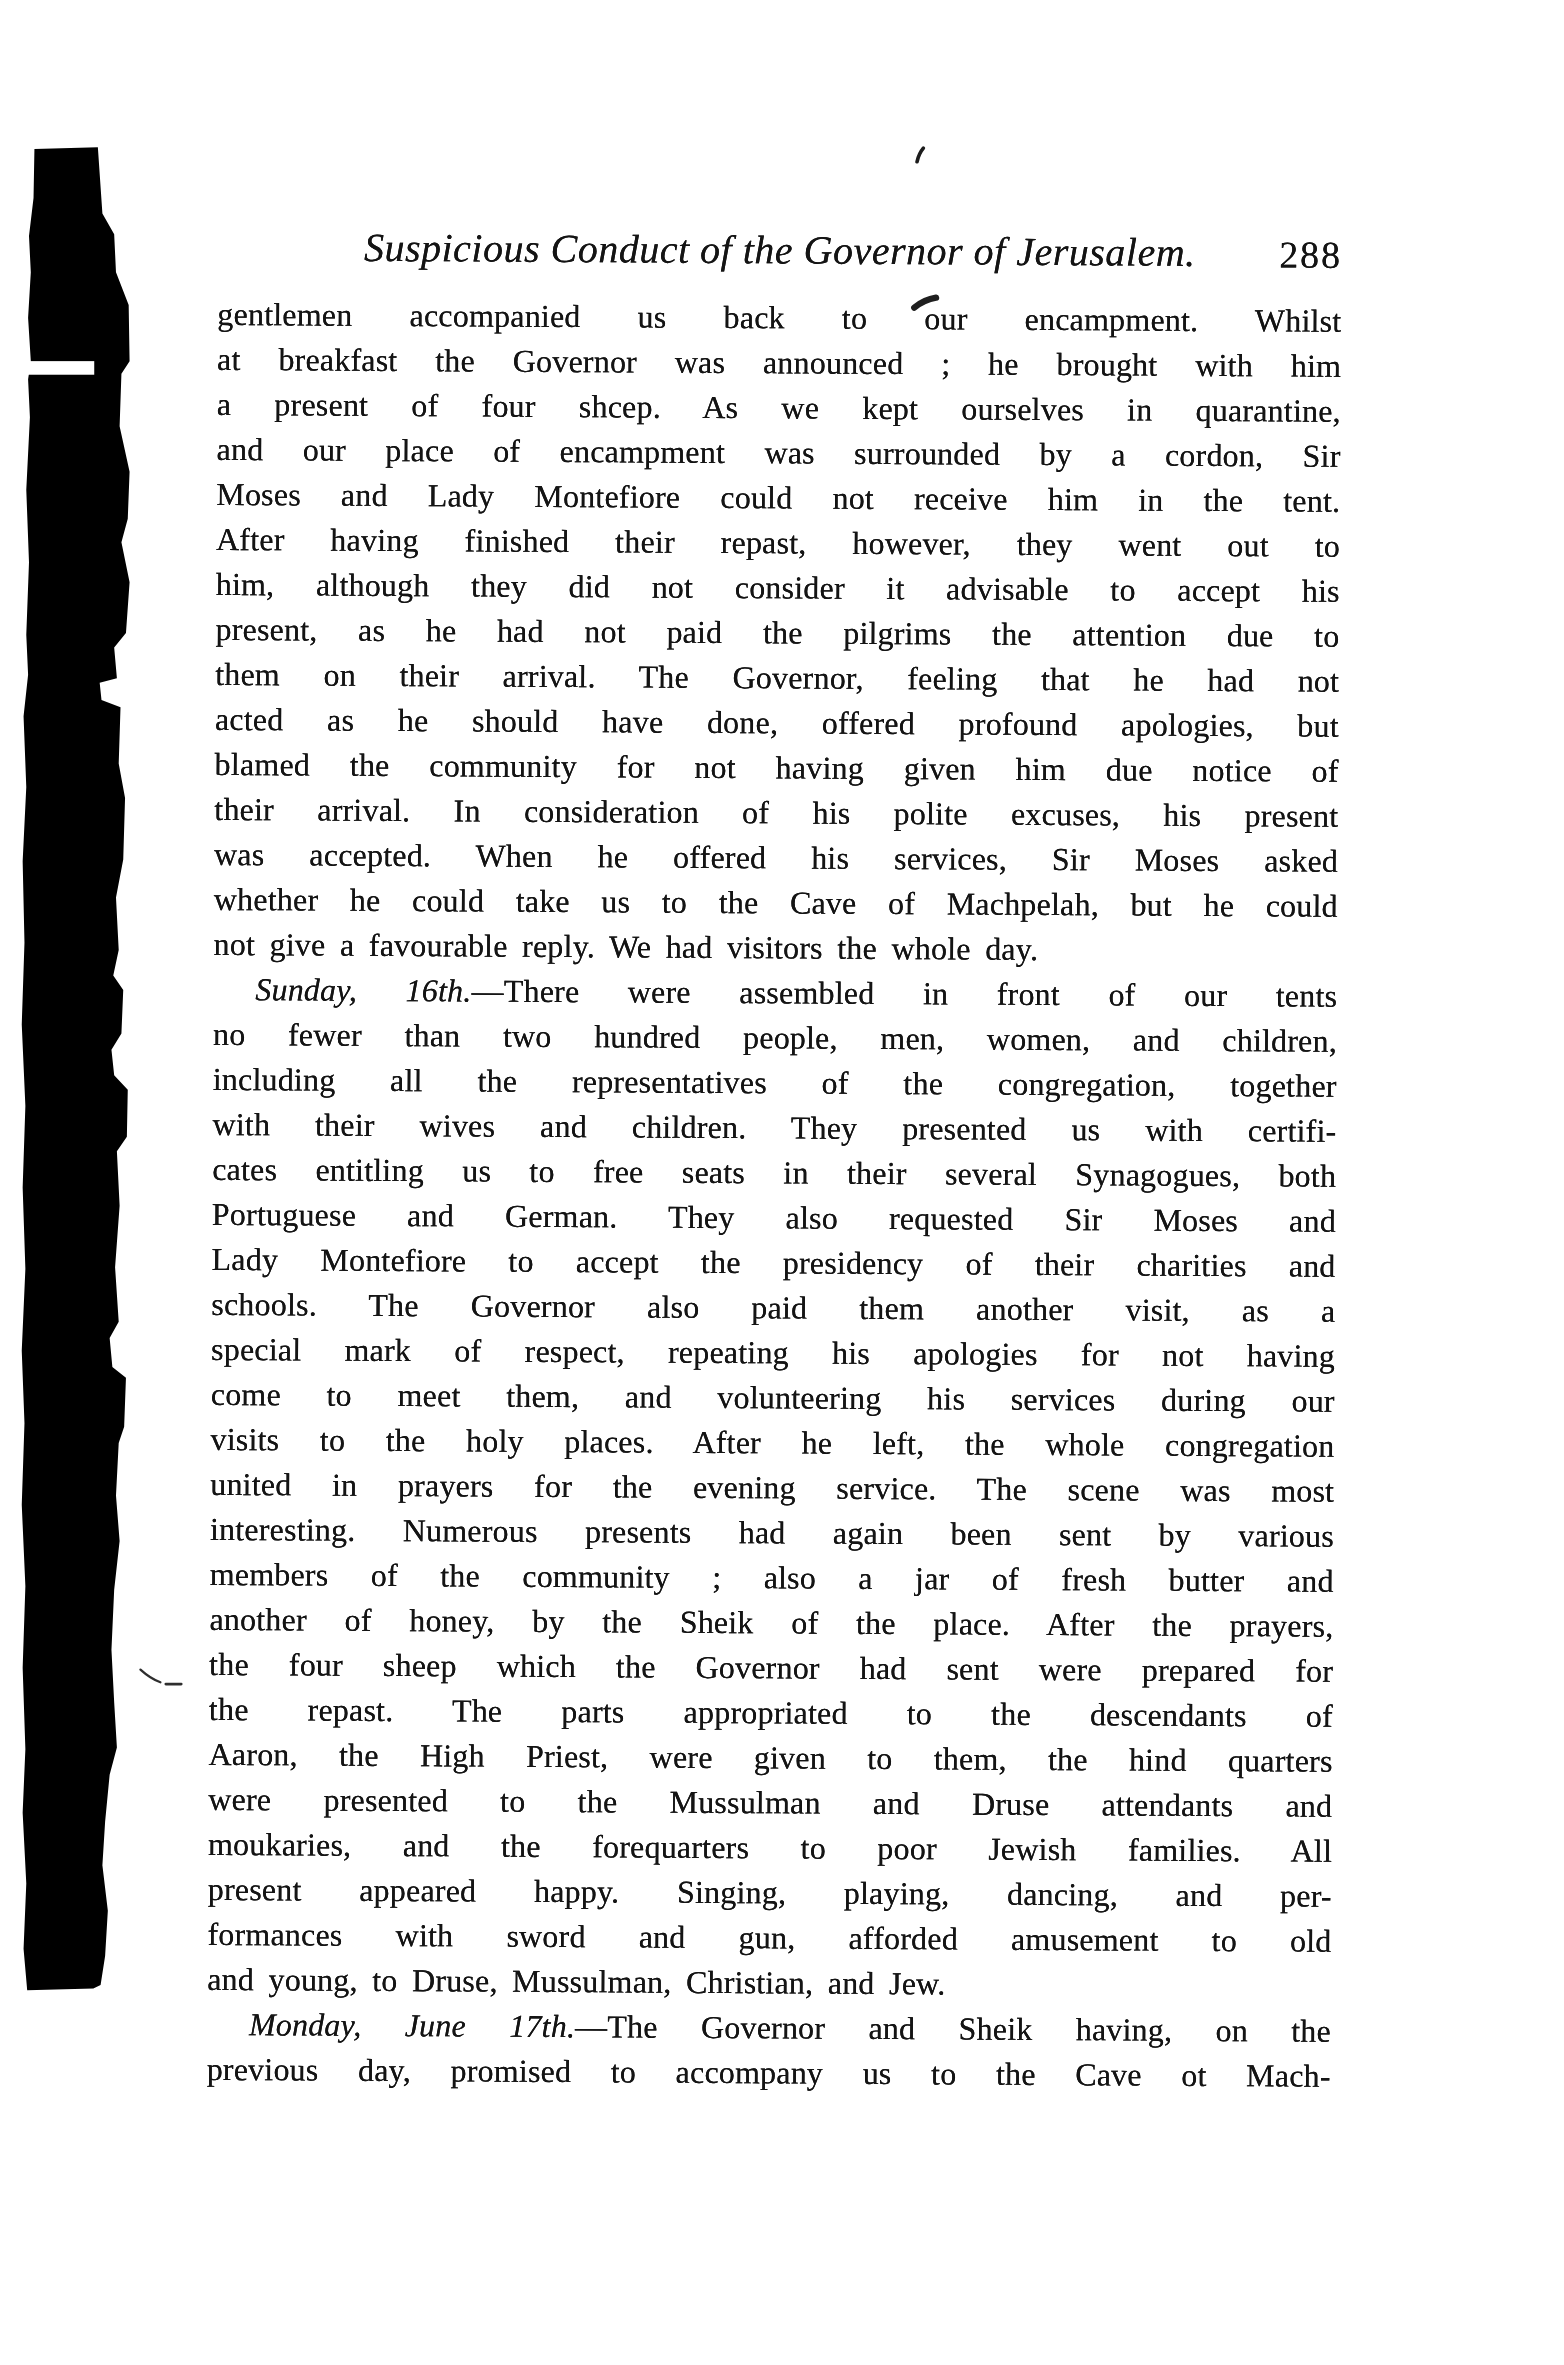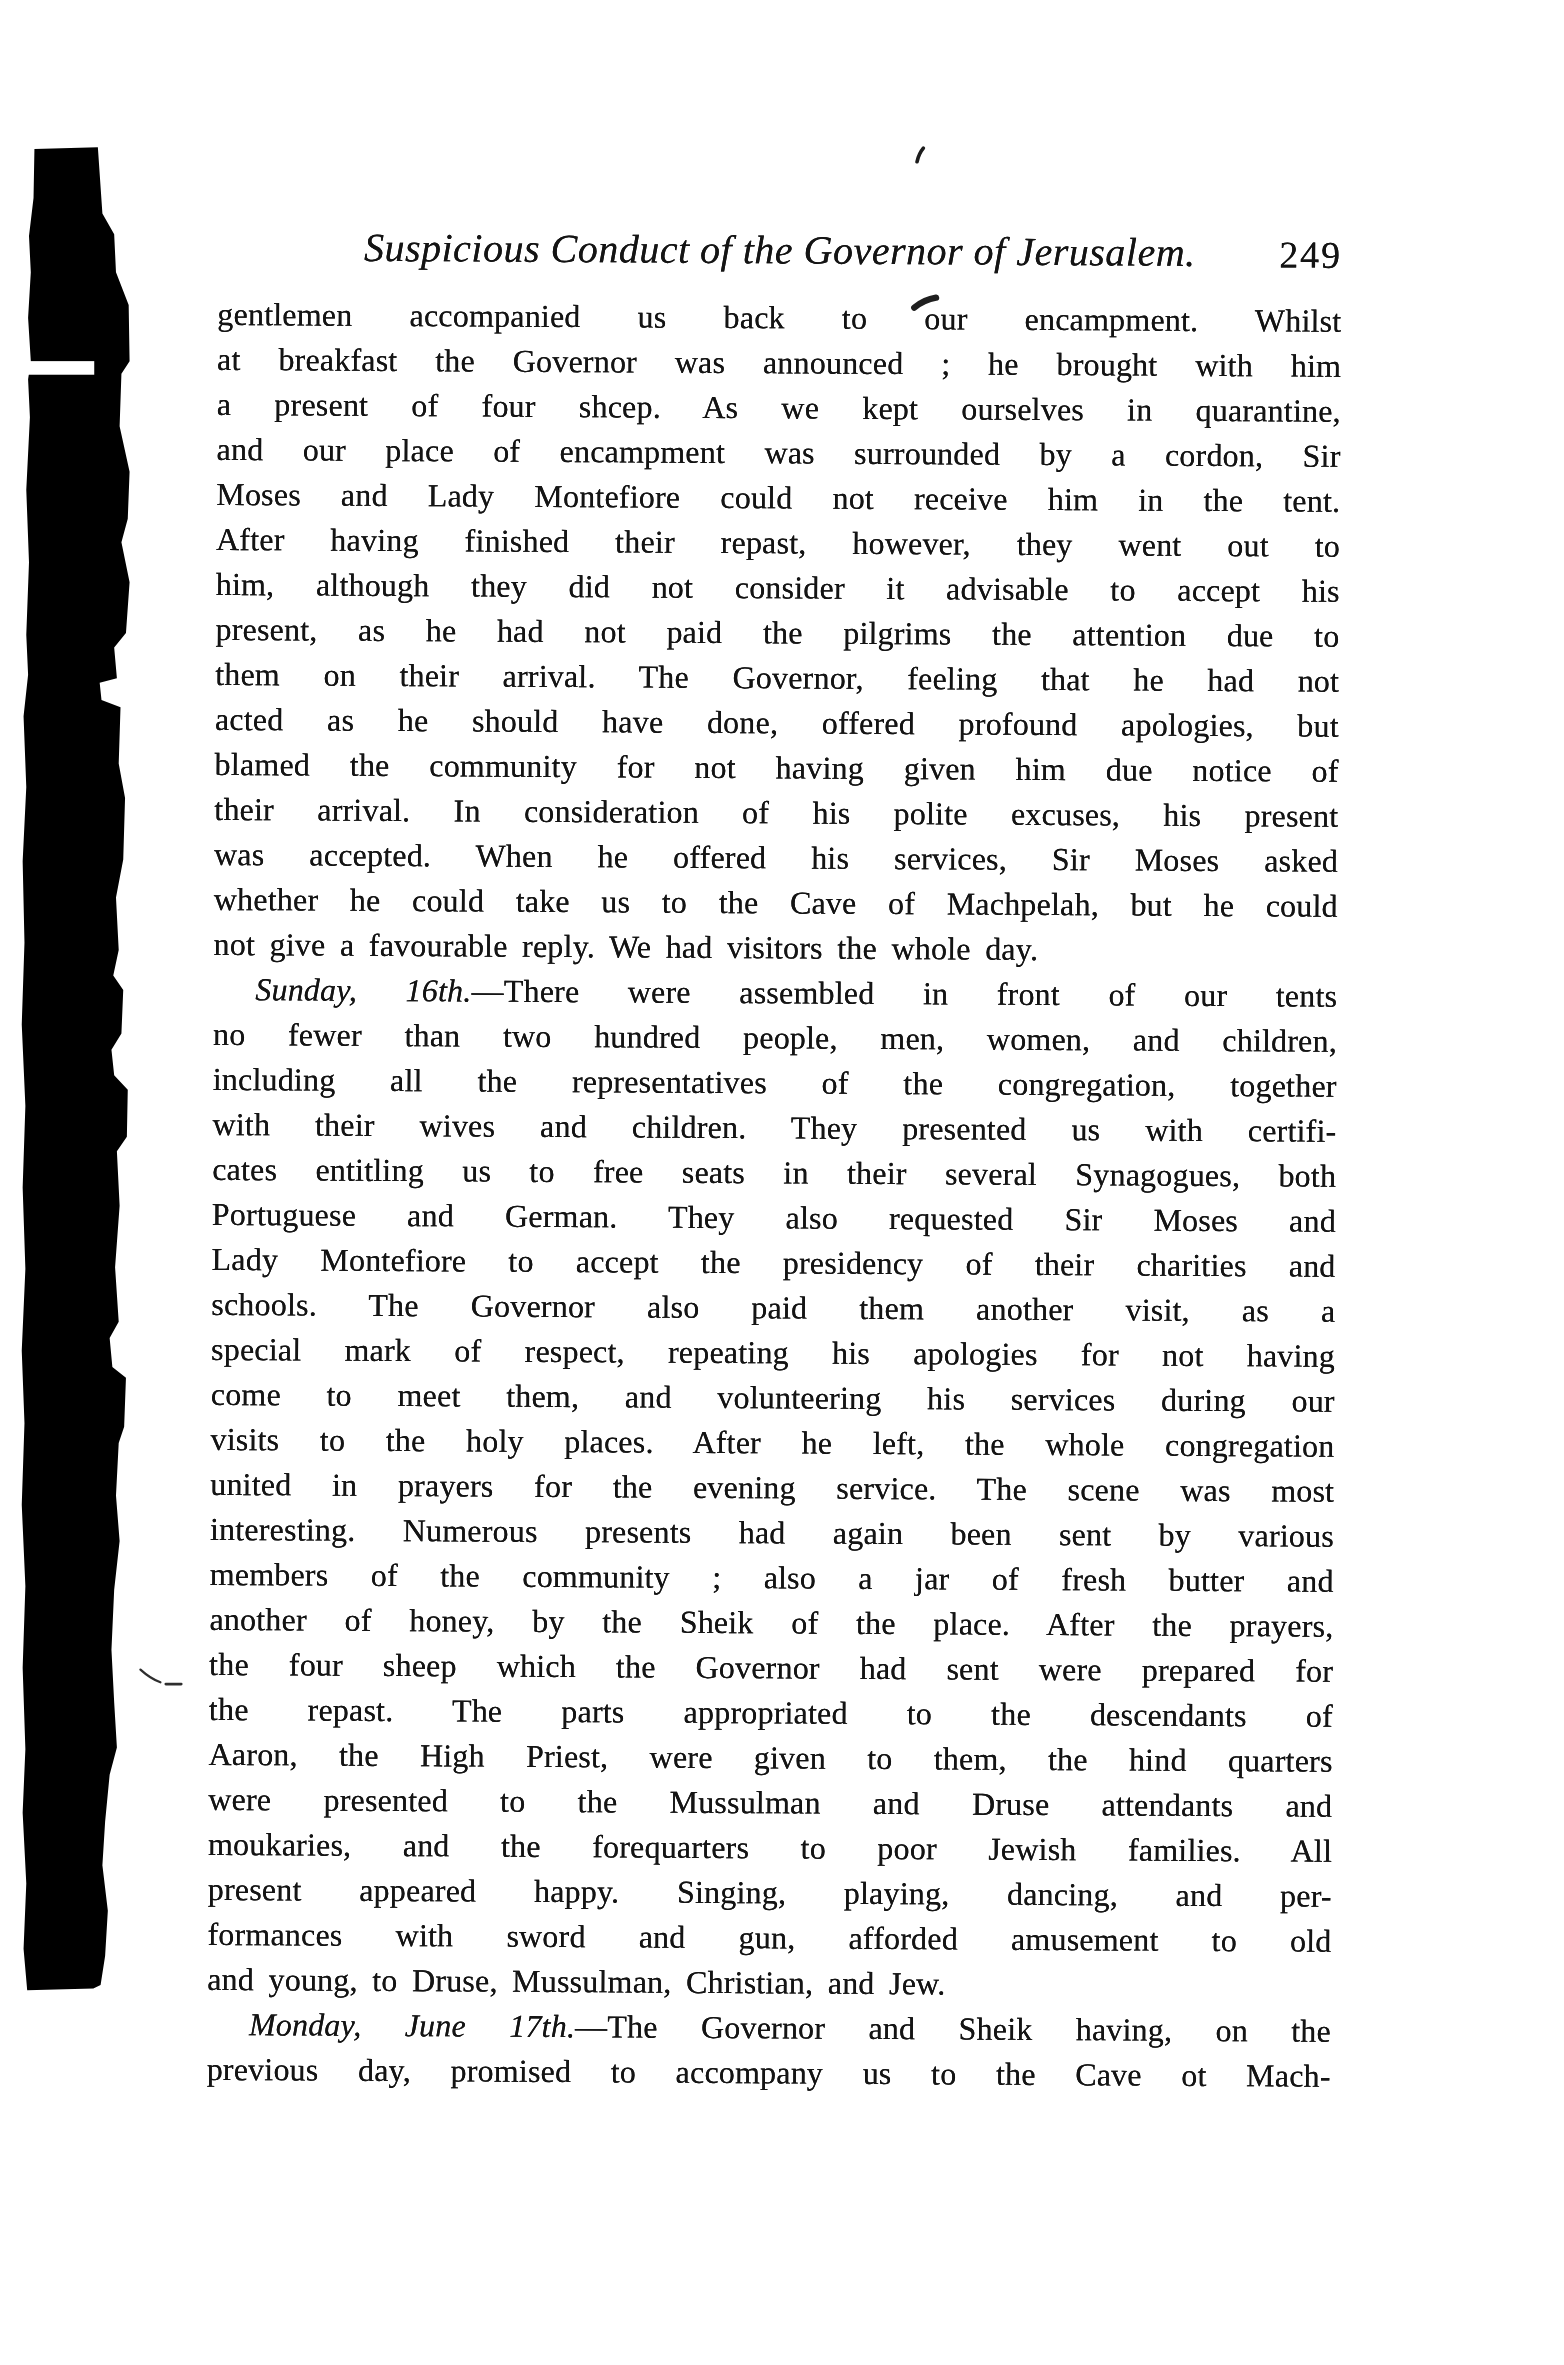--- a/index.html
+++ b/index.html
@@ -79,21 +79,21 @@
   <rect x="20" y="398" width="84" height="15" fill="#ffffff"></rect>
   <path d="M 1012 178 Q 1014 169 1019 163" stroke="#1c1c1c" stroke-width="4" fill="none" stroke-linecap="round"></path>
   <path d="M 1009 339 Q 1020 330 1033 328" stroke="#1f1f1f" stroke-width="7" fill="none" stroke-linecap="round"></path>
   <path d="M 155 1842 Q 166 1852 177 1856" stroke="#2e2e2e" stroke-width="2.5" fill="none" stroke-linecap="round"></path>
   <path d="M 183 1858 L 200 1858" stroke="#2e2e2e" stroke-width="3" fill="none" stroke-linecap="round"></path>
 </svg>
 
 <div class="text-block">
   <div class="running-header">
     <span class="running-title">Suspicious Conduct of the Governor of Jerusalem.</span>
-    <span class="page-number">249</span>
+    <span class="page-number">288</span>
   </div>
   <div class="page-body">
       <div class="line">gentlemen accompanied us back to our encampment. Whilst</div>
       <div class="line">at breakfast the Governor was announced ; he brought with him</div>
       <div class="line">a present of four shcep. As we kept ourselves in quarantine,</div>
       <div class="line">and our place of encampment was surrounded by a cordon, Sir</div>
       <div class="line">Moses and Lady Montefiore could not receive him in the tent.</div>
       <div class="line">After having finished their repast, however, they went out to</div>
       <div class="line">him, although they did not consider it advisable to accept his</div>
       <div class="line">present, as he had not paid the pilgrims the attention due to</div>

